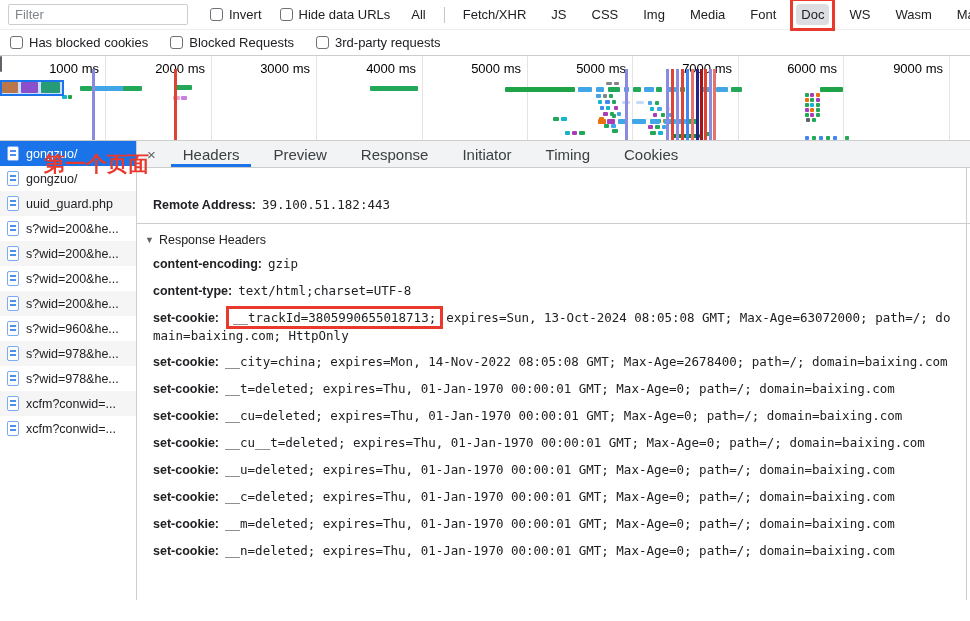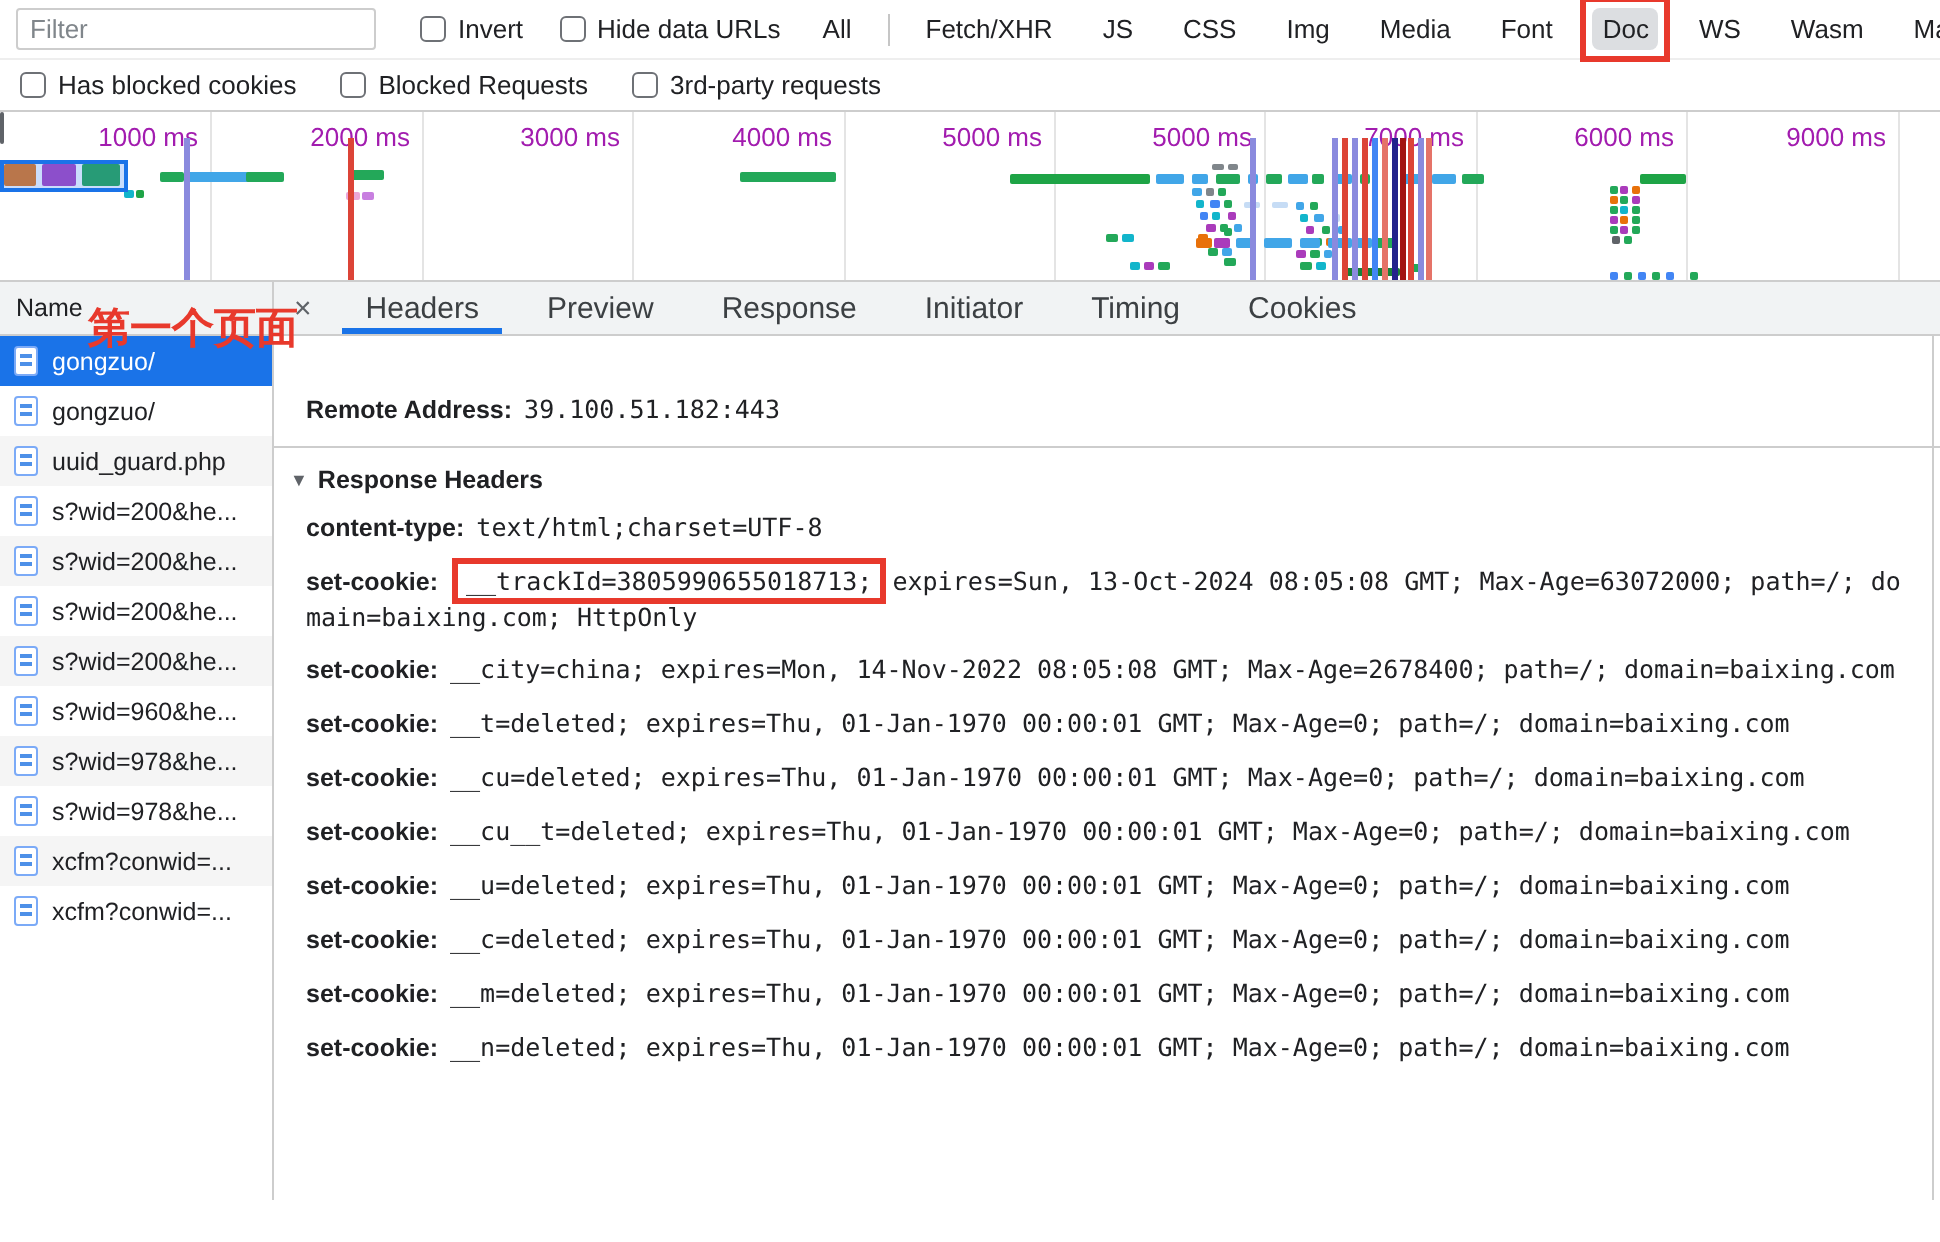--- a/index.html
+++ b/index.html
@@ -23,21 +23,21 @@
   .pill.annotated { position:relative; }
   .pill.annotated::after { content:''; position:absolute; top:-6px; bottom:-6px; left:-6px; right:-6px;
                            border:3px solid var(--ann-red); pointer-events:none; }
   .pill-sep { width:1px; height:16px; background:#c6c6c6; margin:0 -2px; }
   .toolbar2 { height:26px; display:flex; align-items:center; padding:0 10px; gap:22px;
               border-bottom:1px solid #cdcdcd; background:#fff; }
   .cb-item { display:flex; align-items:center; gap:6px; }
   
   .overview { position:relative; height:85px; border-bottom:1px solid #cdcdcd; background:#fff; overflow:hidden; }
   .ov-grid { position:absolute; top:0; bottom:0; width:1px; background:#e4e4e4; }
-  .ov-label { position:absolute; top:5px; width:100px; text-align:right; font-size:13px; color:#a21caf; }
+  .ov-label { position:absolute; top:5px; width:100px; text-align:right; font-size:13px; color:#000000; }
   .ov-mark { position:absolute; border-radius:1px; }
   .ov-vline { position:absolute; top:13px; height:71px; width:3px; }
   .ov-selbox { position:absolute; border:2px solid var(--accent); background:rgba(66,133,244,.28); }
   
   .main { display:flex; height:459px; }
   .left { width:137px; border-right:1px solid #cdcdcd; background:#fff; flex:0 0 auto; }
   .name-header { height:27px; background:#f1f3f4; border-bottom:1px solid #cdcdcd;
                  display:flex; align-items:center; padding-left:8px; font-size:12.5px; color:#202124; }
   .req-row { height:25px; display:flex; align-items:center; gap:7px; padding-left:7px;
              font-size:12.5px; color:#202124; cursor:default; overflow:hidden; white-space:nowrap; }
@@ -56,21 +56,21 @@
          font-size:15px; color:#3c4043; cursor:default; }
   .tab.active::after { content:''; position:absolute; left:0; right:0; bottom:0; height:3px; background:var(--accent); }
   
   .detail-body { padding-top:24px; }
   .summary-row { padding:4px 16px; line-height:17px; }
   .lbl { font-weight:bold; color:#202124; font-size:12.5px; margin-right:6px; }
   .mono { font-family:"DejaVu Sans Mono", monospace; font-size:12.5px; color:#202124; }
   .divider { border-top:1px solid #cdcdcd; margin-top:5px; }
   .section-head { padding:9px 8px 4px 8px; display:flex; align-items:center; }
   .tri { font-size:9px; color:#5f6368; margin-right:5px; }
-  .section-title { font-weight:bold; font-size:12.5px; color:#202124; }
+  .section-title { font-weight:normal; font-size:12.5px; color:#202124; }
   .hdr-row { padding:4px 16px 5px 16px; line-height:17px; word-break:break-all; }
   .redbox { border:3px solid var(--ann-red); padding:1px 4px; margin:0 3px 0 1px; display:inline; }
   .vscroll-line { position:absolute; top:27px; bottom:0; right:3px; width:1px; background:#cdcdcd; }
   
   .cn-annotation { position:absolute; left:44px; top:150px; font-size:21px; font-weight:600;
                    color:var(--ann-red); z-index:10; pointer-events:none; letter-spacing:0; }
 </style>
 </head>
 <body>
 
@@ -247,23 +247,20 @@
     <div class="ov-vline" style="left: 696px; background: rgb(35, 35, 140);"></div>
     <div class="ov-vline" style="left: 700px; background: rgb(163, 20, 18);"></div>
     <div class="ov-vline" style="left: 704px; background: rgb(220, 68, 55);"></div>
     <div class="ov-vline" style="left: 709px; background: rgb(138, 138, 222);"></div>
     <div class="ov-vline" style="left: 713px; background: rgb(229, 115, 104);"></div>
     <div class="ov-selbox" style="left: 0px; top: 24px; width: 64px; height: 16px;"></div>
   </div>
 
 <div class="main">
   <div class="left">
-    <div class="name-header">
-      <span>Name</span>
-    </div>
     <div id="req-rows">
         <div class="req-row selected">
           <span class="doc-icon"></span>
           <span>gongzuo/</span>
         </div>
         <div class="req-row">
           <span class="doc-icon"></span>
           <span>gongzuo/</span>
         </div>
         <div class="req-row odd">
@@ -323,20 +320,21 @@
     <div class="detail-body">
       <div id="summary-rows">
           <div class="summary-row"><span class="lbl">Remote Address:</span><span class="mono">39.100.51.182:443</span></div>
         </div>
       <div class="divider"></div>
       <div class="section-head">
         <span class="tri">▼</span>
         <span class="section-title">Response Headers</span>
       </div>
       <div id="header-rows">
+          <div class="hdr-row"><span class="lbl">content-encoding:</span><span class="mono">gzip</span></div>
           <div class="hdr-row"><span class="lbl">content-type:</span><span class="mono">text/html;charset=UTF-8</span></div>
           <div class="hdr-row"><span class="lbl">set-cookie:</span><span class="redbox mono">__trackId=3805990655018713;</span><span class="mono">expires=Sun, 13-Oct-2024 08:05:08 GMT; Max-Age=63072000; path=/; domain=baixing.com; HttpOnly</span></div>
           <div class="hdr-row"><span class="lbl">set-cookie:</span><span class="mono">__city=china; expires=Mon, 14-Nov-2022 08:05:08 GMT; Max-Age=2678400; path=/; domain=baixing.com</span></div>
           <div class="hdr-row"><span class="lbl">set-cookie:</span><span class="mono">__t=deleted; expires=Thu, 01-Jan-1970 00:00:01 GMT; Max-Age=0; path=/; domain=baixing.com</span></div>
           <div class="hdr-row"><span class="lbl">set-cookie:</span><span class="mono">__cu=deleted; expires=Thu, 01-Jan-1970 00:00:01 GMT; Max-Age=0; path=/; domain=baixing.com</span></div>
           <div class="hdr-row"><span class="lbl">set-cookie:</span><span class="mono">__cu__t=deleted; expires=Thu, 01-Jan-1970 00:00:01 GMT; Max-Age=0; path=/; domain=baixing.com</span></div>
           <div class="hdr-row"><span class="lbl">set-cookie:</span><span class="mono">__u=deleted; expires=Thu, 01-Jan-1970 00:00:01 GMT; Max-Age=0; path=/; domain=baixing.com</span></div>
           <div class="hdr-row"><span class="lbl">set-cookie:</span><span class="mono">__c=deleted; expires=Thu, 01-Jan-1970 00:00:01 GMT; Max-Age=0; path=/; domain=baixing.com</span></div>
           <div class="hdr-row"><span class="lbl">set-cookie:</span><span class="mono">__m=deleted; expires=Thu, 01-Jan-1970 00:00:01 GMT; Max-Age=0; path=/; domain=baixing.com</span></div>
           <div class="hdr-row"><span class="lbl">set-cookie:</span><span class="mono">__n=deleted; expires=Thu, 01-Jan-1970 00:00:01 GMT; Max-Age=0; path=/; domain=baixing.com</span></div>

